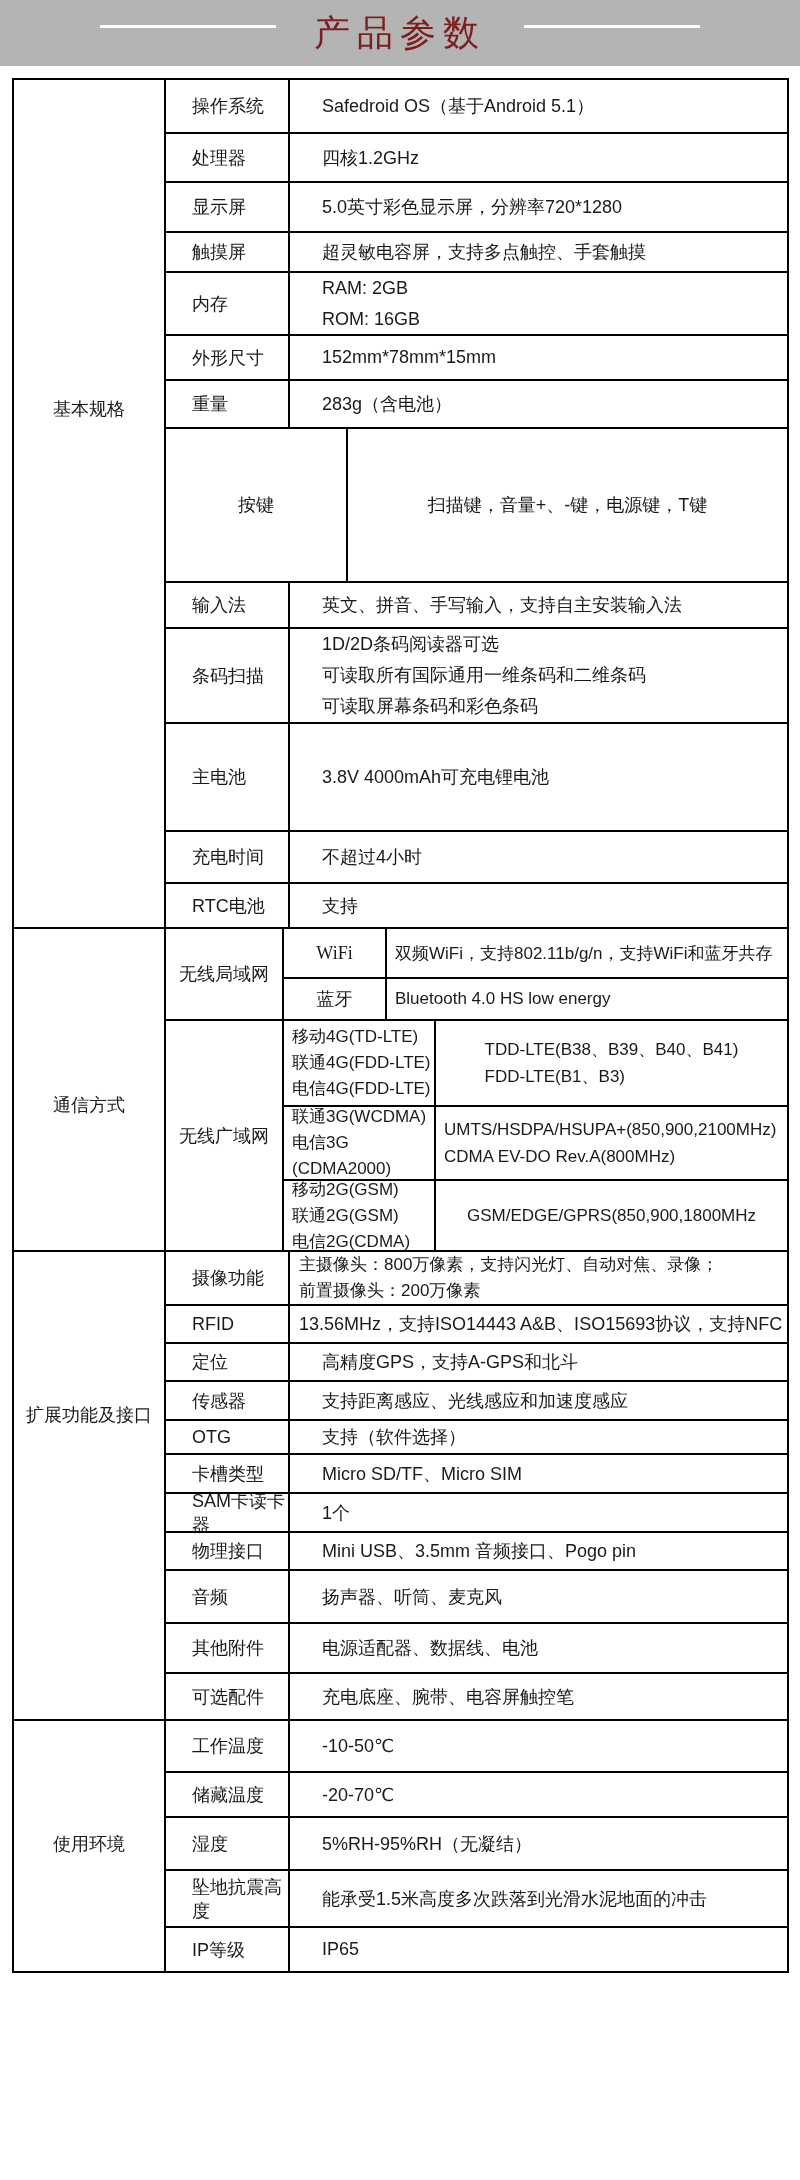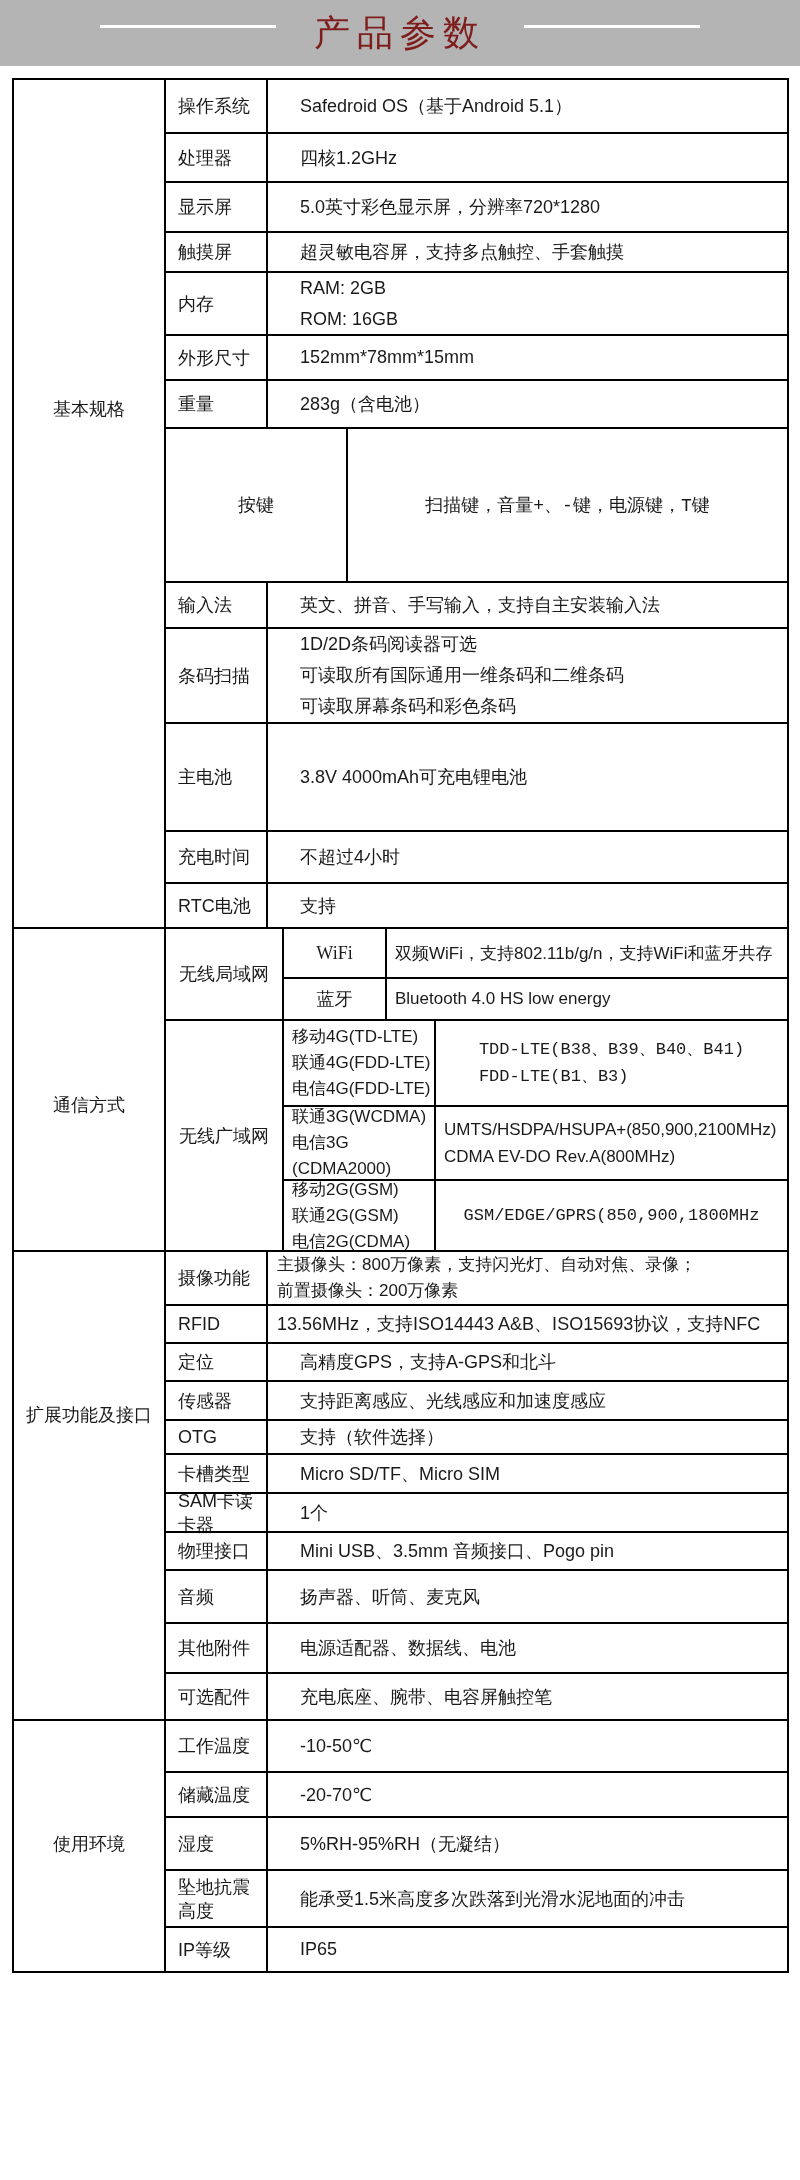--- a/index.html
+++ b/index.html
@@ -24,29 +24,29 @@
   .sec + .sec { border-top:2px solid #000; }
   .cat {
     width:152px; flex:none; border-right:2px solid #000;
     display:flex; align-items:center; justify-content:center;
     font-size:18px; text-align:center;
   }
   .rows { flex:1; min-width:0; display:flex; flex-direction:column; }
   .row { display:flex; flex:none; }
   .row + .row, .grp + .grp { border-top:2px solid #000; }
   .lbl {
-    width:102px; flex:none; border-right:2px solid #000;
-    display:flex; align-items:center; padding-left:12px; font-size:18px;
+    width:124px; flex:none; border-right:2px solid #000;
+    display:flex; align-items:center; padding-left:26px; font-size:18px;
   }
   .lbl.wide { width:182px; justify-content:center; padding-left:0; }
   .val {
     flex:1; min-width:0; display:flex; align-items:center;
     padding-left:32px; font-size:18px;
   }
-  .val.center { justify-content:center; padding-left:0;font-family:Liberation Mono, monospace; }
+  .val.center { justify-content:center; padding-left:0; }
   .val.np { padding-left:9px; }
   .val.multi { flex-direction:column; align-items:flex-start; justify-content:center; line-height:31px; }
   .val.multi.tight { line-height:26px; padding-left:9px; font-size:17px; }
 
   
   .grp { display:flex; flex:none; }
   .glbl {
     width:118px; flex:none; border-right:2px solid #000;
     display:flex; align-items:center; justify-content:center; font-size:18px;
   }

